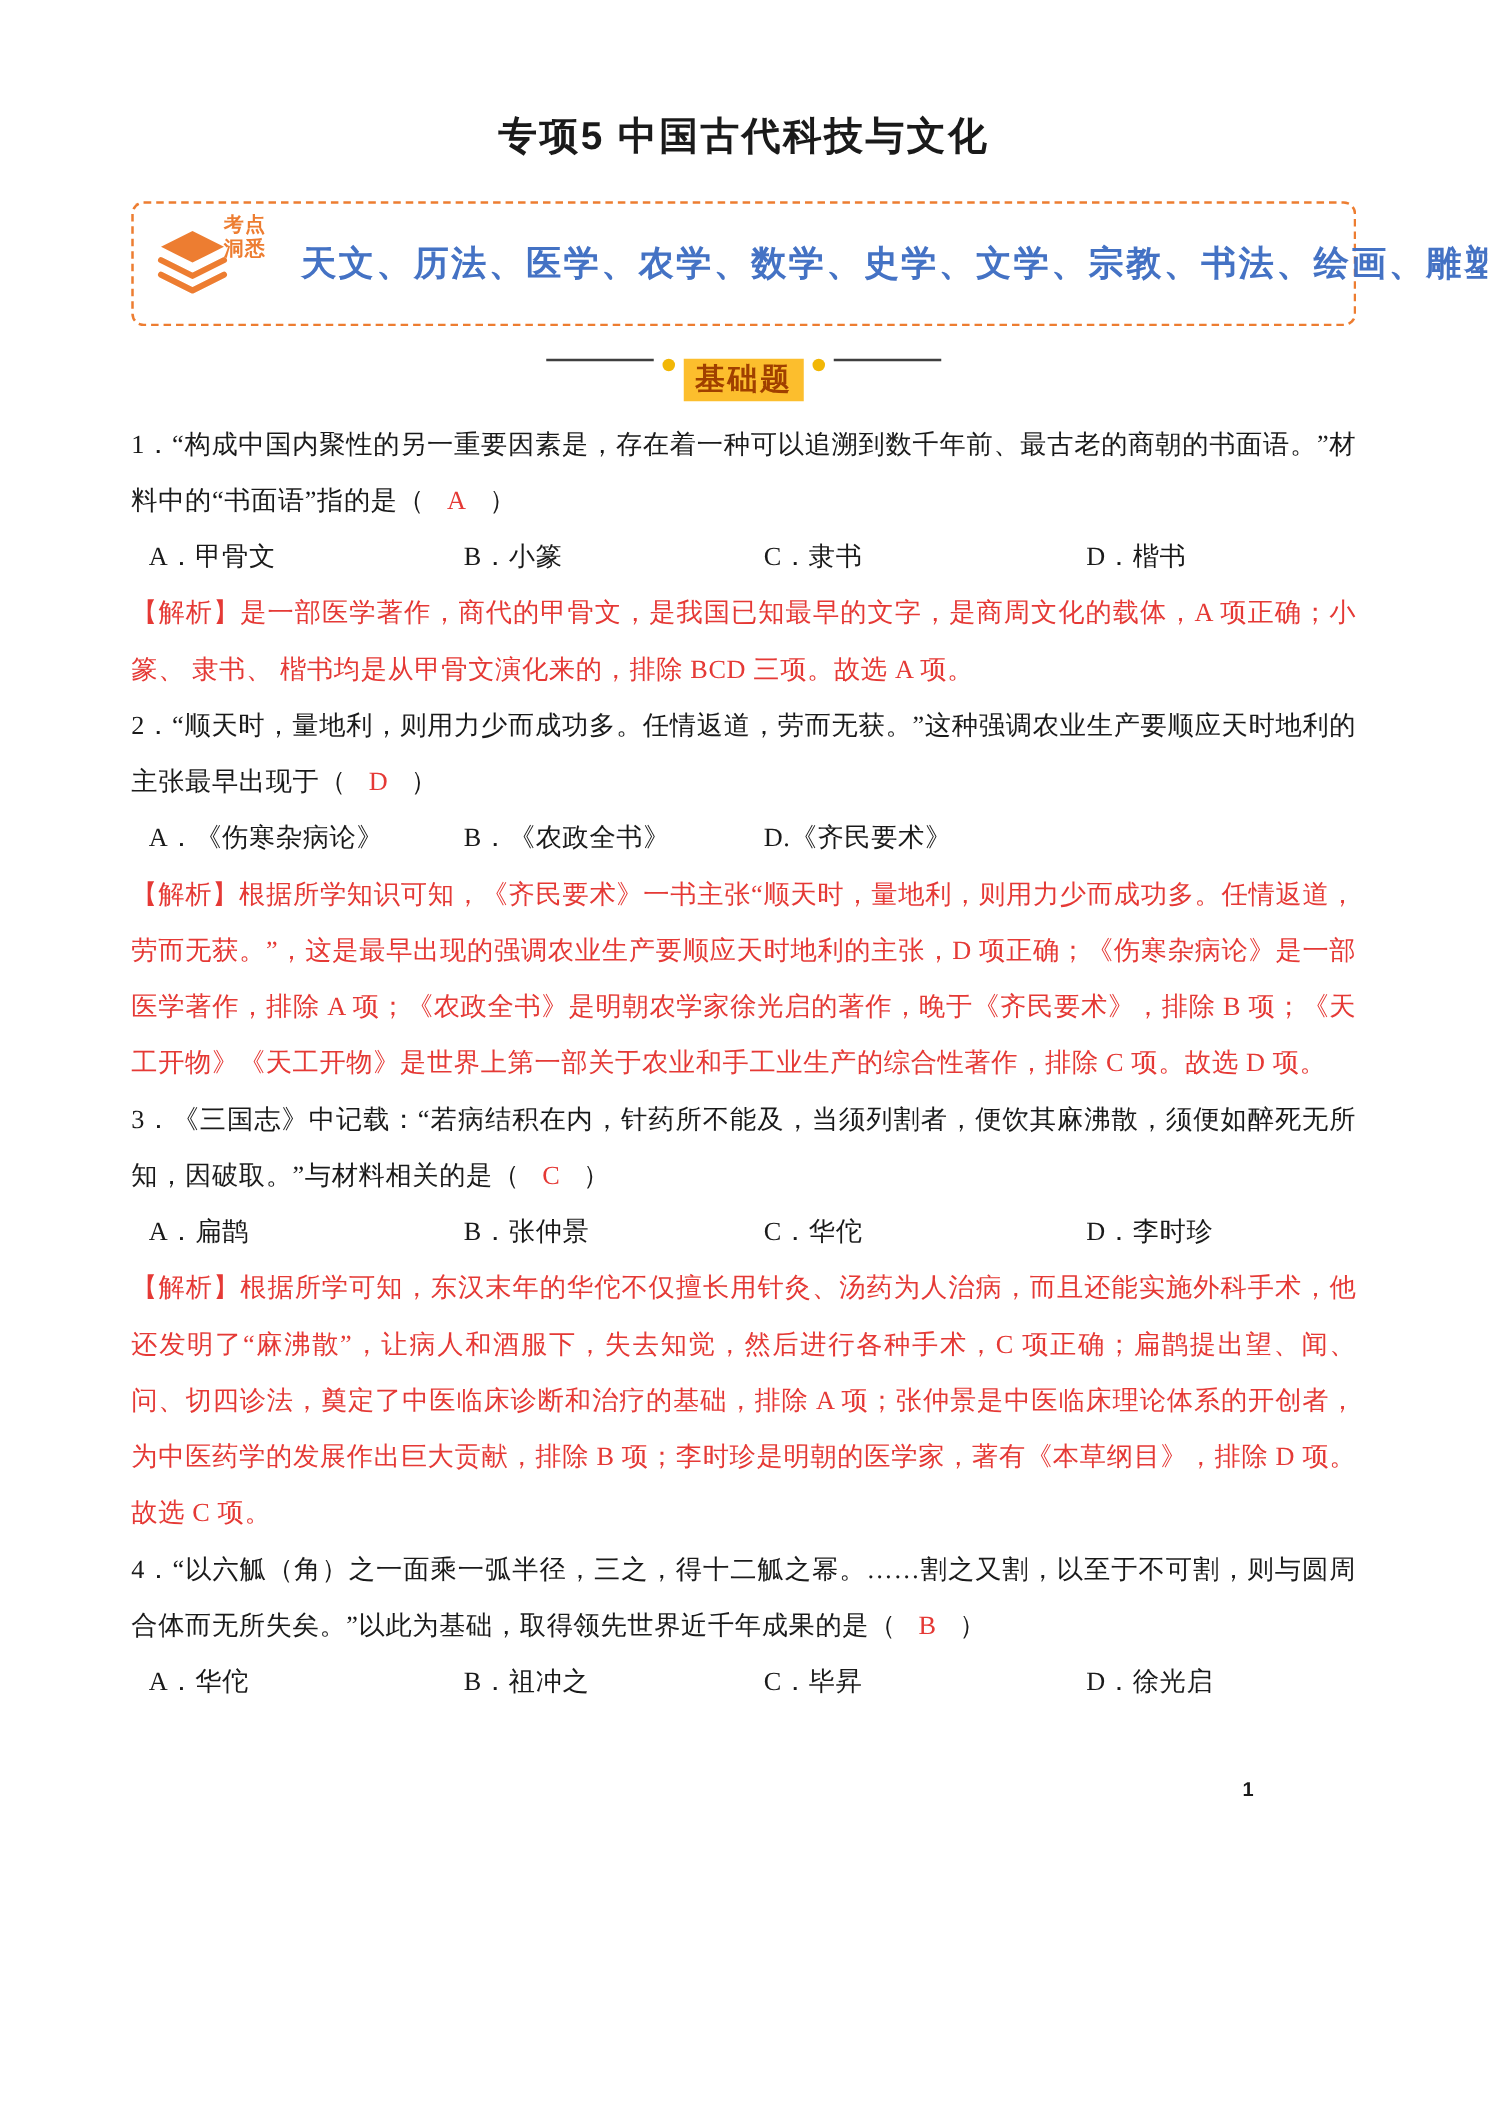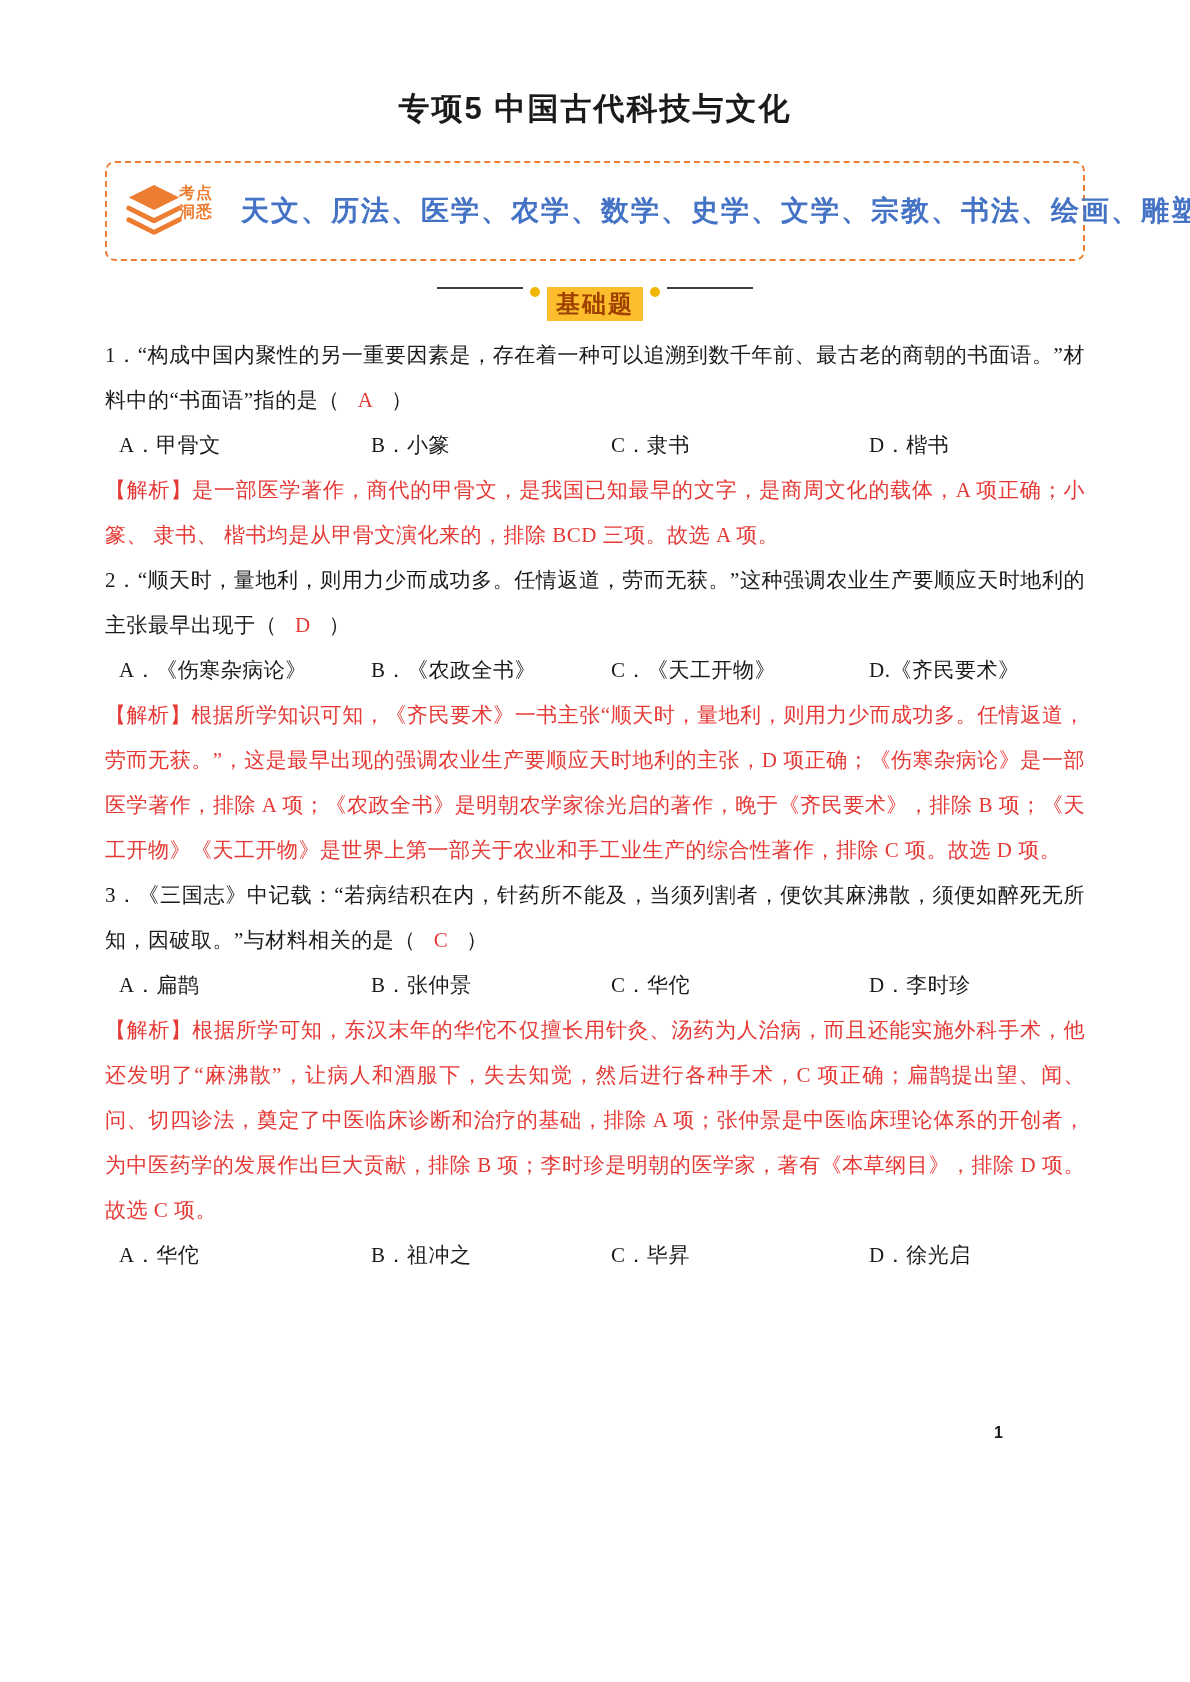--- a/index.html
+++ b/index.html
@@ -32,21 +32,21 @@
     border: 2px dashed var(--orange, #ed7d31);
     border-radius: 10px;
     display: flex;
     align-items: center;
     padding: 0 18px 0 14px;
     gap: 10px;
   }
   .points-icon { position: relative; width: 110px; height: 80px; flex: 0 0 auto; }
   .points-icon svg { position: absolute; left: 2px; top: 10px; }
   .icon-label {
-    position: absolute; left: 58px; top: 12px;
+    position: absolute; left: 58px; top: 0;
     display: flex; flex-direction: column;
     color: var(--orange, #ed7d31);
     font-family: "Liberation Sans", sans-serif;
     font-weight: 700; font-size: 16px; line-height: 19px;
     letter-spacing: 1px;
   }
   .points-text {
     color: var(--blue, #4472c4);
     font-size: 28px;
     font-weight: 600;
@@ -160,38 +160,38 @@
         <span class="opt">D．楷书</span>
       </div>
       <p class="analysis">【解析】是一部医学著作，商代的甲骨文，是我国已知最早的文字，是商周文化的载体，A 项正确；小篆、 隶书、 楷书均是从甲骨文演化来的，排除 BCD 三项。故选 A 项。</p>
     </div>
 
     <div class="question">
       <p class="stem"><span>2．“顺天时，量地利，则用力少而成功多。任情返道，劳而无获。”这种强调农业生产要顺应天时地利的主张最早出现于（</span><span class="answer-letter">D</span><span>）</span></p>
       <div class="options">
         <span class="opt">A．《伤寒杂病论》</span>
         <span class="opt">B．《农政全书》</span>
-        <span class="opt">C．《天工开物》</span>
         <span class="opt">D.《齐民要术》</span>
       </div>
       <p class="analysis">【解析】根据所学知识可知，《齐民要术》一书主张“顺天时，量地利，则用力少而成功多。任情返道，劳而无获。”，这是最早出现的强调农业生产要顺应天时地利的主张，D 项正确；《伤寒杂病论》是一部医学著作，排除 A 项；《农政全书》是明朝农学家徐光启的著作，晚于《齐民要术》，排除 B 项；《天工开物》《天工开物》是世界上第一部关于农业和手工业生产的综合性著作，排除 C 项。故选 D 项。</p>
     </div>
 
     <div class="question">
       <p class="stem"><span>3．《三国志》中记载：“若病结积在内，针药所不能及，当须列割者，便饮其麻沸散，须便如醉死无所知，因破取。”与材料相关的是（</span><span class="answer-letter">C</span><span>）</span></p>
       <div class="options">
         <span class="opt">A．扁鹊</span>
         <span class="opt">B．张仲景</span>
         <span class="opt">C．华佗</span>
         <span class="opt">D．李时珍</span>
       </div>
       <p class="analysis">【解析】根据所学可知，东汉末年的华佗不仅擅长用针灸、汤药为人治病，而且还能实施外科手术，他还发明了“麻沸散”，让病人和酒服下，失去知觉，然后进行各种手术，C 项正确；扁鹊提出望、闻、问、切四诊法，奠定了中医临床诊断和治疗的基础，排除 A 项；张仲景是中医临床理论体系的开创者，为中医药学的发展作出巨大贡献，排除 B 项；李时珍是明朝的医学家，著有《本草纲目》，排除 D 项。故选 C 项。</p>
     </div>
 
     <div class="question">
+      <p class="stem"><span>4．“以六觚（角）之一面乘一弧半径，三之，得十二觚之幂。……割之又割，以至于不可割，则与圆周合体而无所失矣。”以此为基础，取得领先世界近千年成果的是（</span><span class="answer-letter">B</span><span>）</span></p>
       <div class="options">
         <span class="opt">A．华佗</span>
         <span class="opt">B．祖冲之</span>
         <span class="opt">C．毕昇</span>
         <span class="opt">D．徐光启</span>
       </div>
     </div>
 
   </div>
 

